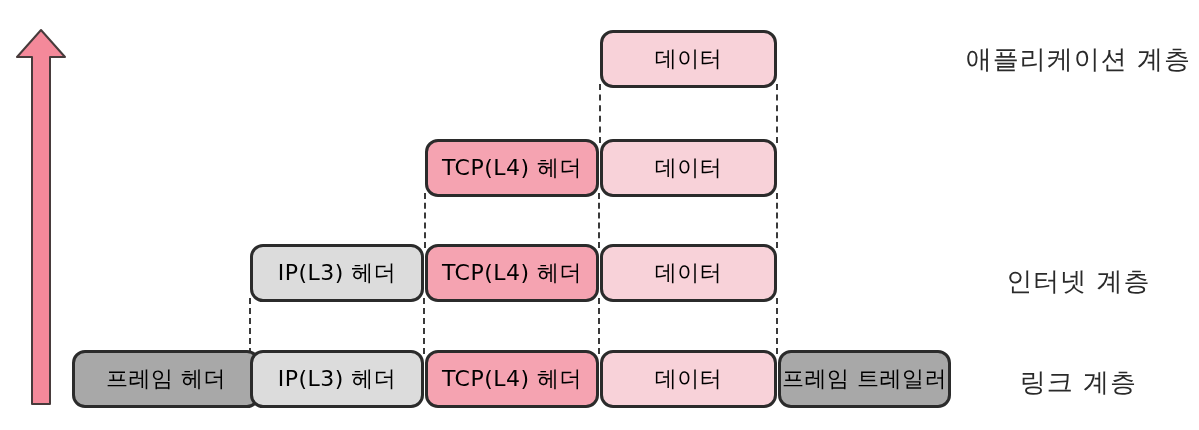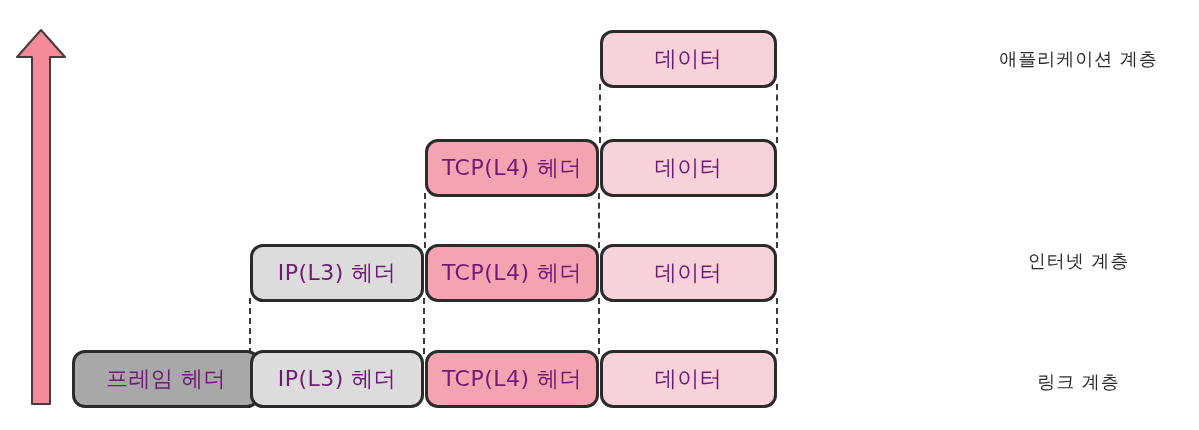--- a/index.html
+++ b/index.html
@@ -14,33 +14,33 @@
     position:absolute;
     height:58px;
     box-sizing:border-box;
     border:3px solid #2b2b2b;
     border-radius:13px;
     display:flex;
     align-items:center;
     justify-content:center;
     font-size:22px;
     font-weight:500;
-    color:#701a75;
+    color:#000000;
     letter-spacing:0.5px;
     white-space:nowrap;
   }
   .layer-label{
     position:absolute;
     left:958px;
     width:241px;
     height:58px;
     display:flex;
     align-items:center;
     justify-content:center;
-    font-size:18px;
+    font-size:26px;
     font-weight:500;
     color:#2a2a2a;
     letter-spacing:1px;
     white-space:nowrap;
   }
   .connector{
     position:absolute;
     width:0;
     border-left:2px dashed #3a3a3a;
   }
@@ -55,26 +55,27 @@
   </svg>
 <div class="layer-label" style="top: 30px;">애플리케이션 계층</div>
     <div class="pbox" style="left: 600px; top: 30px; width: 177px; background: rgb(248, 210, 217); border-color: rgb(43, 43, 43);">데이터</div>
     <div class="connector" style="left: 599px; top: 84px; height: 59px; border-left-color: rgb(58, 58, 58);"></div>
     <div class="connector" style="left: 776px; top: 84px; height: 59px; border-left-color: rgb(58, 58, 58);"></div>
     <div class="pbox" style="left: 425px; top: 139px; width: 174px; background: rgb(245, 163, 177); border-color: rgb(43, 43, 43);">TCP(L4) 헤더</div>
     <div class="pbox" style="left: 600px; top: 139px; width: 177px; background: rgb(248, 210, 217); border-color: rgb(43, 43, 43);">데이터</div>
     <div class="connector" style="left: 424px; top: 193px; height: 55px; border-left-color: rgb(58, 58, 58);"></div>
     <div class="connector" style="left: 598px; top: 193px; height: 55px; border-left-color: rgb(58, 58, 58);"></div>
     <div class="connector" style="left: 776px; top: 193px; height: 55px; border-left-color: rgb(58, 58, 58);"></div>
-    <div class="layer-label" style="top: 232px;">인터넷 계층</div>
+    <div class="layer-label" style="top: 252px;">인터넷 계층</div>
     <div class="pbox" style="left: 250px; top: 244px; width: 174px; background: rgb(220, 220, 220); border-color: rgb(43, 43, 43);">IP(L3) 헤더</div>
     <div class="pbox" style="left: 425px; top: 244px; width: 174px; background: rgb(245, 163, 177); border-color: rgb(43, 43, 43);">TCP(L4) 헤더</div>
     <div class="pbox" style="left: 600px; top: 244px; width: 177px; background: rgb(248, 210, 217); border-color: rgb(43, 43, 43);">데이터</div>
     <div class="connector" style="left: 249px; top: 298px; height: 56px; border-left-color: rgb(58, 58, 58);"></div>
     <div class="connector" style="left: 423px; top: 298px; height: 56px; border-left-color: rgb(58, 58, 58);"></div>
     <div class="connector" style="left: 598px; top: 298px; height: 56px; border-left-color: rgb(58, 58, 58);"></div>
     <div class="connector" style="left: 776px; top: 298px; height: 56px; border-left-color: rgb(58, 58, 58);"></div>
     <div class="layer-label" style="top: 353px;">링크 계층</div>
     <div class="pbox" style="left: 72px; top: 350px; width: 188px; background: rgb(168, 168, 168); border-color: rgb(43, 43, 43);">프레임 헤더</div>
     <div class="pbox" style="left: 250px; top: 350px; width: 174px; background: rgb(220, 220, 220); border-color: rgb(43, 43, 43);">IP(L3) 헤더</div>
     <div class="pbox" style="left: 425px; top: 350px; width: 174px; background: rgb(245, 163, 177); border-color: rgb(43, 43, 43);">TCP(L4) 헤더</div>
     <div class="pbox" style="left: 600px; top: 350px; width: 177px; background: rgb(248, 210, 217); border-color: rgb(43, 43, 43);">데이터</div>
+    <div class="pbox" style="left: 778px; top: 350px; width: 173px; background: rgb(168, 168, 168); border-color: rgb(43, 43, 43);">프레임 트레일러</div>
   </div>
 
 </body></html>

